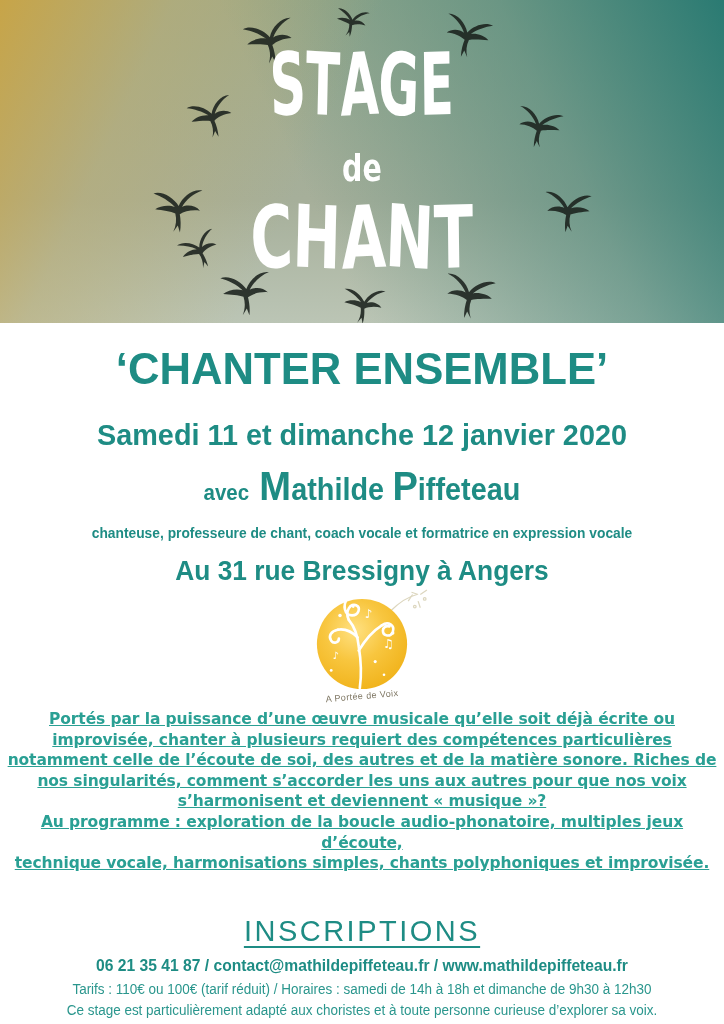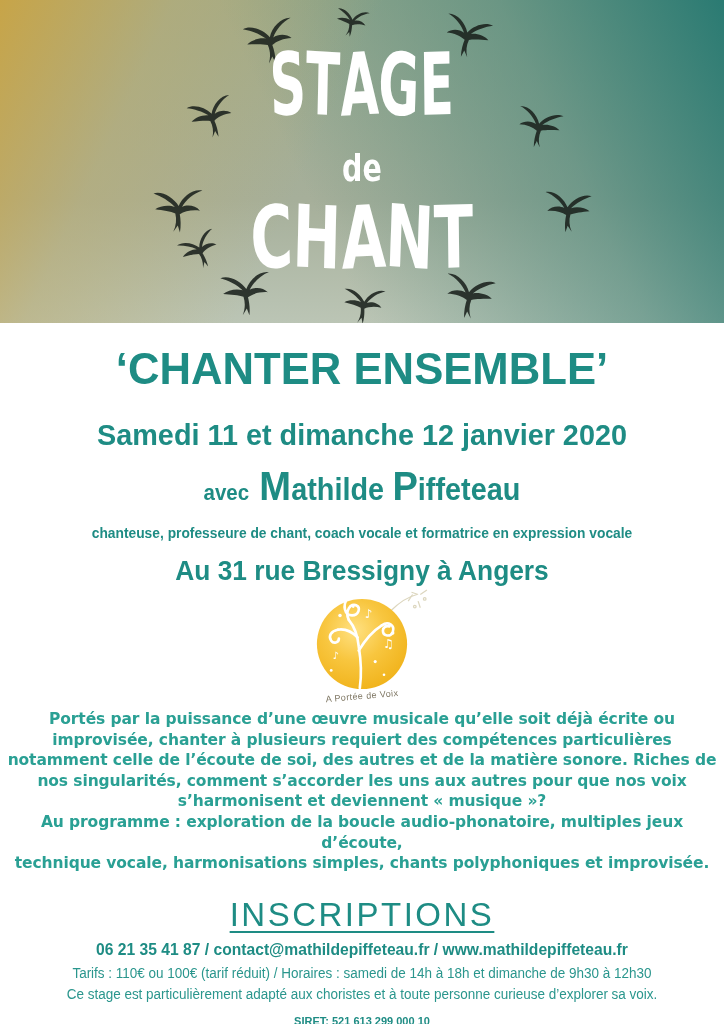--- a/index.html
+++ b/index.html
@@ -63,26 +63,26 @@
     display:block;margin-top:-8px;font-size:9px;color:#7c7460;
     transform:rotate(-5deg);letter-spacing:.4px;
   }
 
   
   .desc{
     margin:8px auto 0;width:712px;color:var(--teal-bright,#2AA094);
     font-family:"DejaVu Sans",sans-serif;font-weight:bold;
     font-size:15.5px;line-height:20.6px;letter-spacing:-.1px;
   }
-  .desc p{margin:0;white-space:pre-line;}
+  .desc p{margin:0;white-space:pre-line;text-decoration:underline;}
 
   
   .insc-heading{
-    margin:24px 0 0;color:var(--teal-dark,#1E8C84);
-    font-weight:400;font-size:33px;line-height:34px;letter-spacing:2.5px;
+    margin:40px 0 0;color:var(--teal-dark,#1E8C84);
+    font-weight:400;font-size:29px;line-height:34px;letter-spacing:2.5px;
     text-decoration:underline;text-underline-offset:5px;text-decoration-thickness:2px;
   }
   .contact{
     margin:8px 0 0;color:var(--teal-dark,#1E8C84);
     font-weight:700;font-size:17px;line-height:20px;transform:scaleX(.92);white-space:nowrap;
   }
   .tarifs,.note{
     margin:3px 0 0;color:var(--tarifs-teal,#2A968D);
     font-weight:400;font-size:15.5px;line-height:19px;transform:scaleX(.87);white-space:nowrap;
   }

